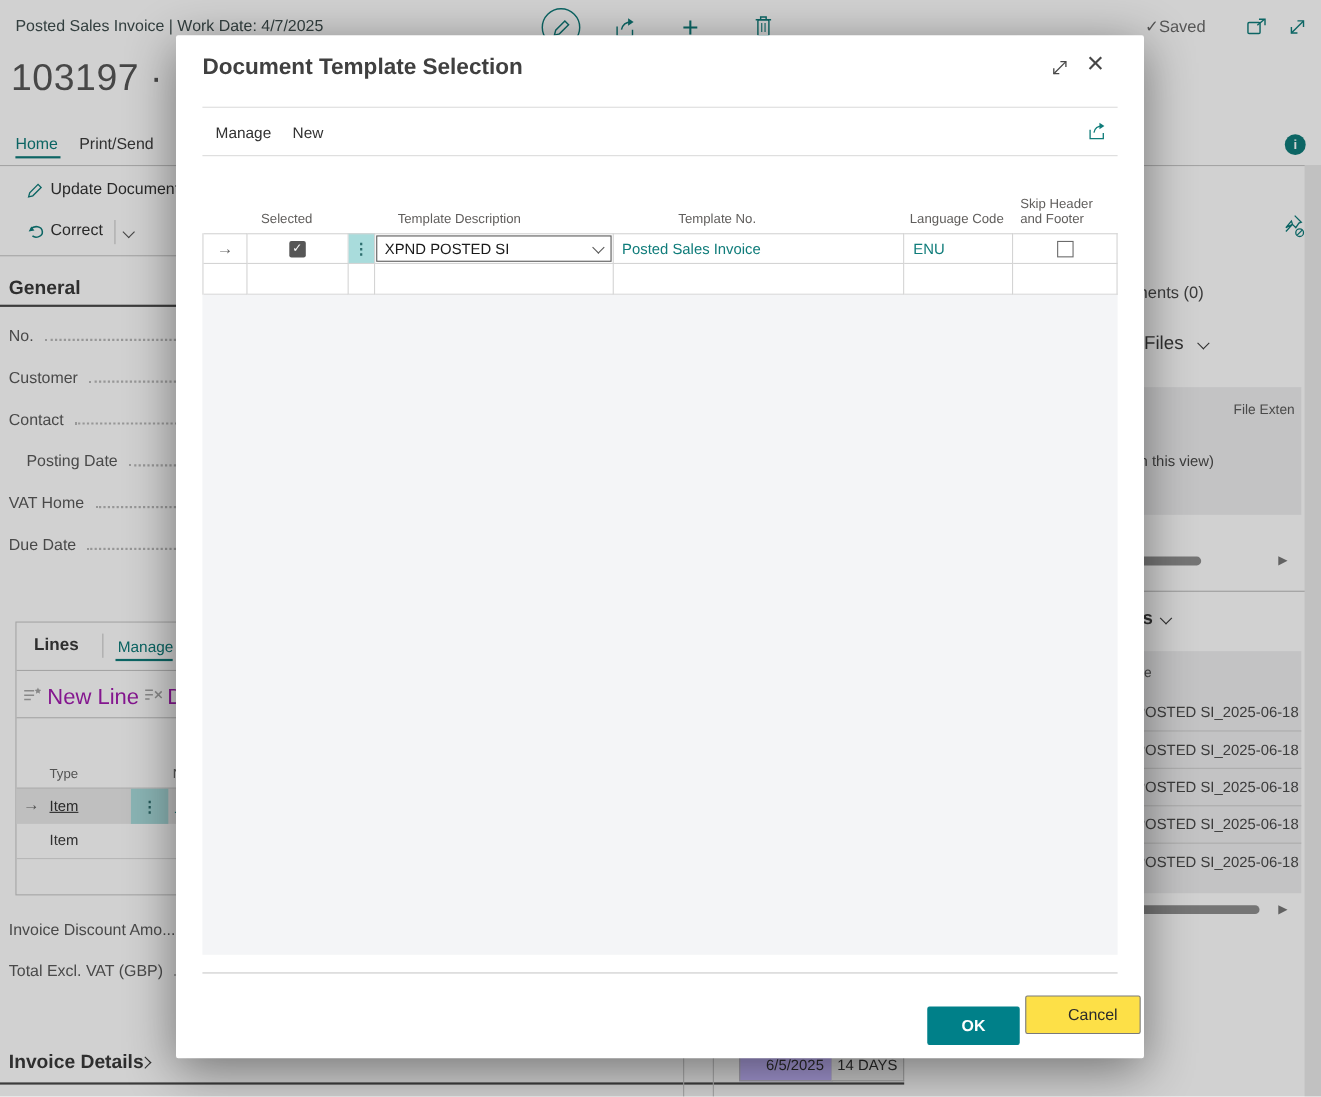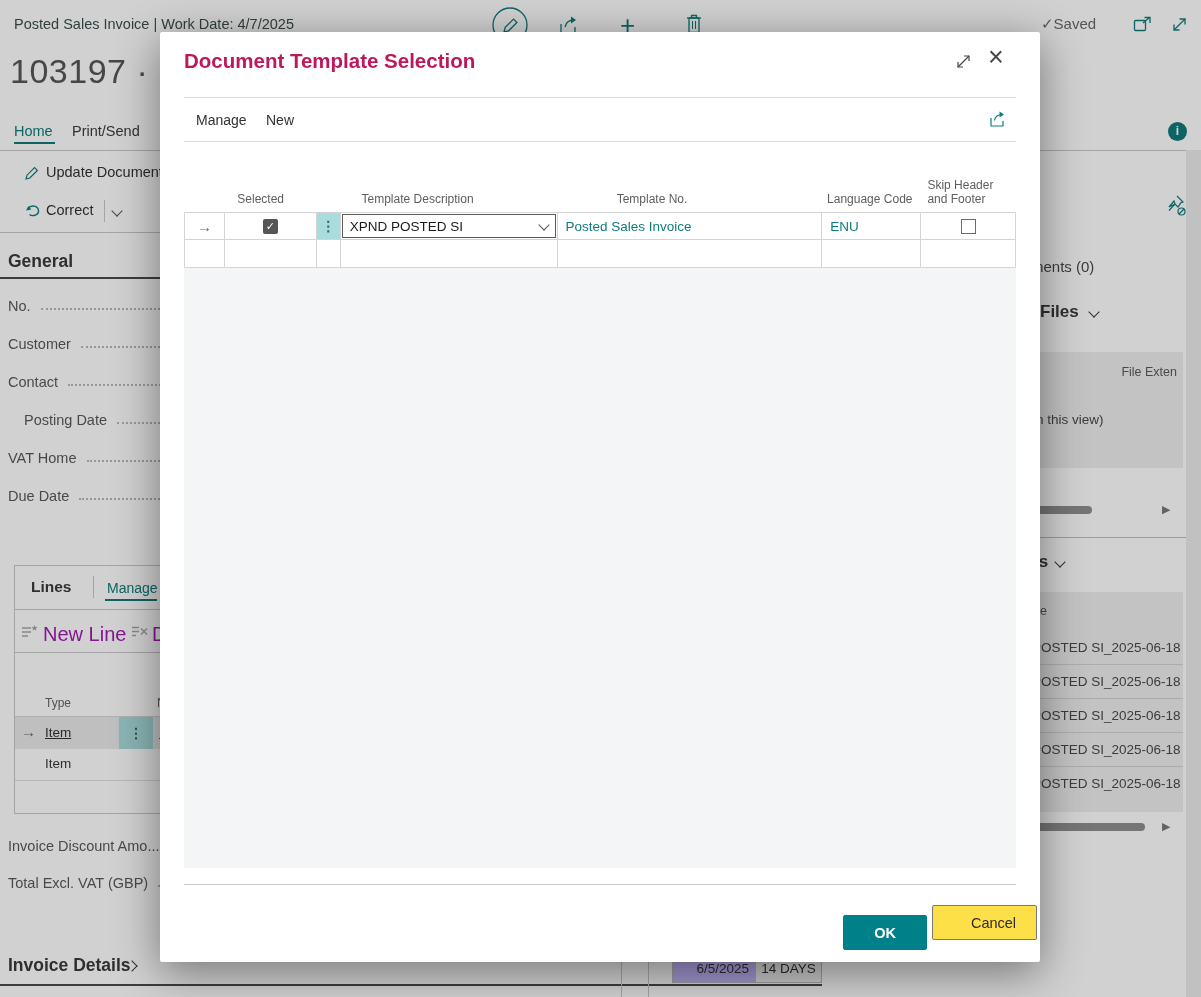--- a/index.html
+++ b/index.html
@@ -31,21 +31,21 @@
   .fbtext{font-size:13.5px;color:#4a4a4a;}
   .fbpanel{background:#eeeeef;}
   .pill{height:8px;border-radius:4px;background:#8f8f8f;}
   .tri{font-size:11px;color:#787878;}
   .infocirc{width:19px;height:19px;border-radius:50%;background:#0f7c7a;color:#fff;
             font-size:12px;font-weight:700;text-align:center;line-height:19px;}
   
   .overlay{position:absolute;inset:0;background:rgba(0,0,0,0.18);z-index:50;}
   .modal{position:absolute;left:160px;top:32px;width:880px;height:930px;background:#fff;
          z-index:100;box-shadow:0 10px 45px rgba(0,0,0,.45);border-radius:2px;}
-  .mtitle{font-size:20.5px;font-weight:600;color:#be185d;}
+  .mtitle{font-size:20.5px;font-weight:600;color:#404040;}
   .mclose{font-size:27px;color:#474747;line-height:22px;}
   .menuitem{font-size:14px;color:#323232;}
   .grid{display:flex;flex-direction:column;}
   .grow{display:flex;}
   .c0{width:40px;}.c1{width:92px;}.c2{width:24px;}.c3{width:217px;}.c4{width:265px;}
   .c5{width:99px;}.c6{width:95px;}
   .hcell{display:flex;align-items:flex-end;padding:0 0 6px 8px;font-size:12px;color:#605e5c;line-height:14px;}
   .dcell{height:28px;border-right:1px solid #d4d4d4;border-bottom:1px solid #d4d4d4;
          display:flex;align-items:center;font-size:13.5px;box-sizing:border-box;}
   .drow-l{border-left:1px solid #d4d4d4;}
@@ -218,21 +218,21 @@
   <div class="abs infocirc" style="left:1168px;top:122px;">i</div>
   <div class="abs" style="left:1166px;top:194px;">
     <svg width="21" height="23" viewBox="0 0 21 23">
         <path d="M11 2l6 6-2.2.8L12 13l-3-3-6 6.5M9 10L3 13l5-6z" fill="none" stroke="#0f7c7a" stroke-width="1.2"></path>
         <circle cx="15.5" cy="17.5" r="3.5" fill="none" stroke="#0f7c7a" stroke-width="1.2"></circle>
         <path d="M13 20l5-5" stroke="#0f7c7a" stroke-width="1.2"></path>
       </svg>
   </div>
   <div class="abs fbtext" style="left:1031px;top:258px;font-size:15px;">ments (0)</div>
 
-  <div class="abs" style="left:1040px;top:302px;font-size:17px;font-weight:700;color:#3a3a3a;">Files</div>
+  <div class="abs" style="left:1040px;top:302px;font-size:17px;font-weight:400;color:#3a3a3a;">Files</div>
   <span class="abs chev" style="left:1090px;top:308px;border-color:#3a3a3a;"></span>
 
   <div class="abs fbpanel" style="left:1038px;top:352px;width:145px;height:116px;">
     <div class="abs" style="right:6px;top:13px;font-size:12.5px;color:#5a5a5a;">File Exten</div>
     <div class="abs fbtext" style="left:-26px;top:60px;width:190px;">ow in this view)</div>
   </div>
   <div class="abs pill" style="left:1020px;top:506px;width:72px;"></div>
   <div class="abs tri" style="left:1162px;top:503px;">▶</div>
   <div class="abs hline" style="left:1038px;top:537px;width:150px;background:#bfbfbf;"></div>
 

